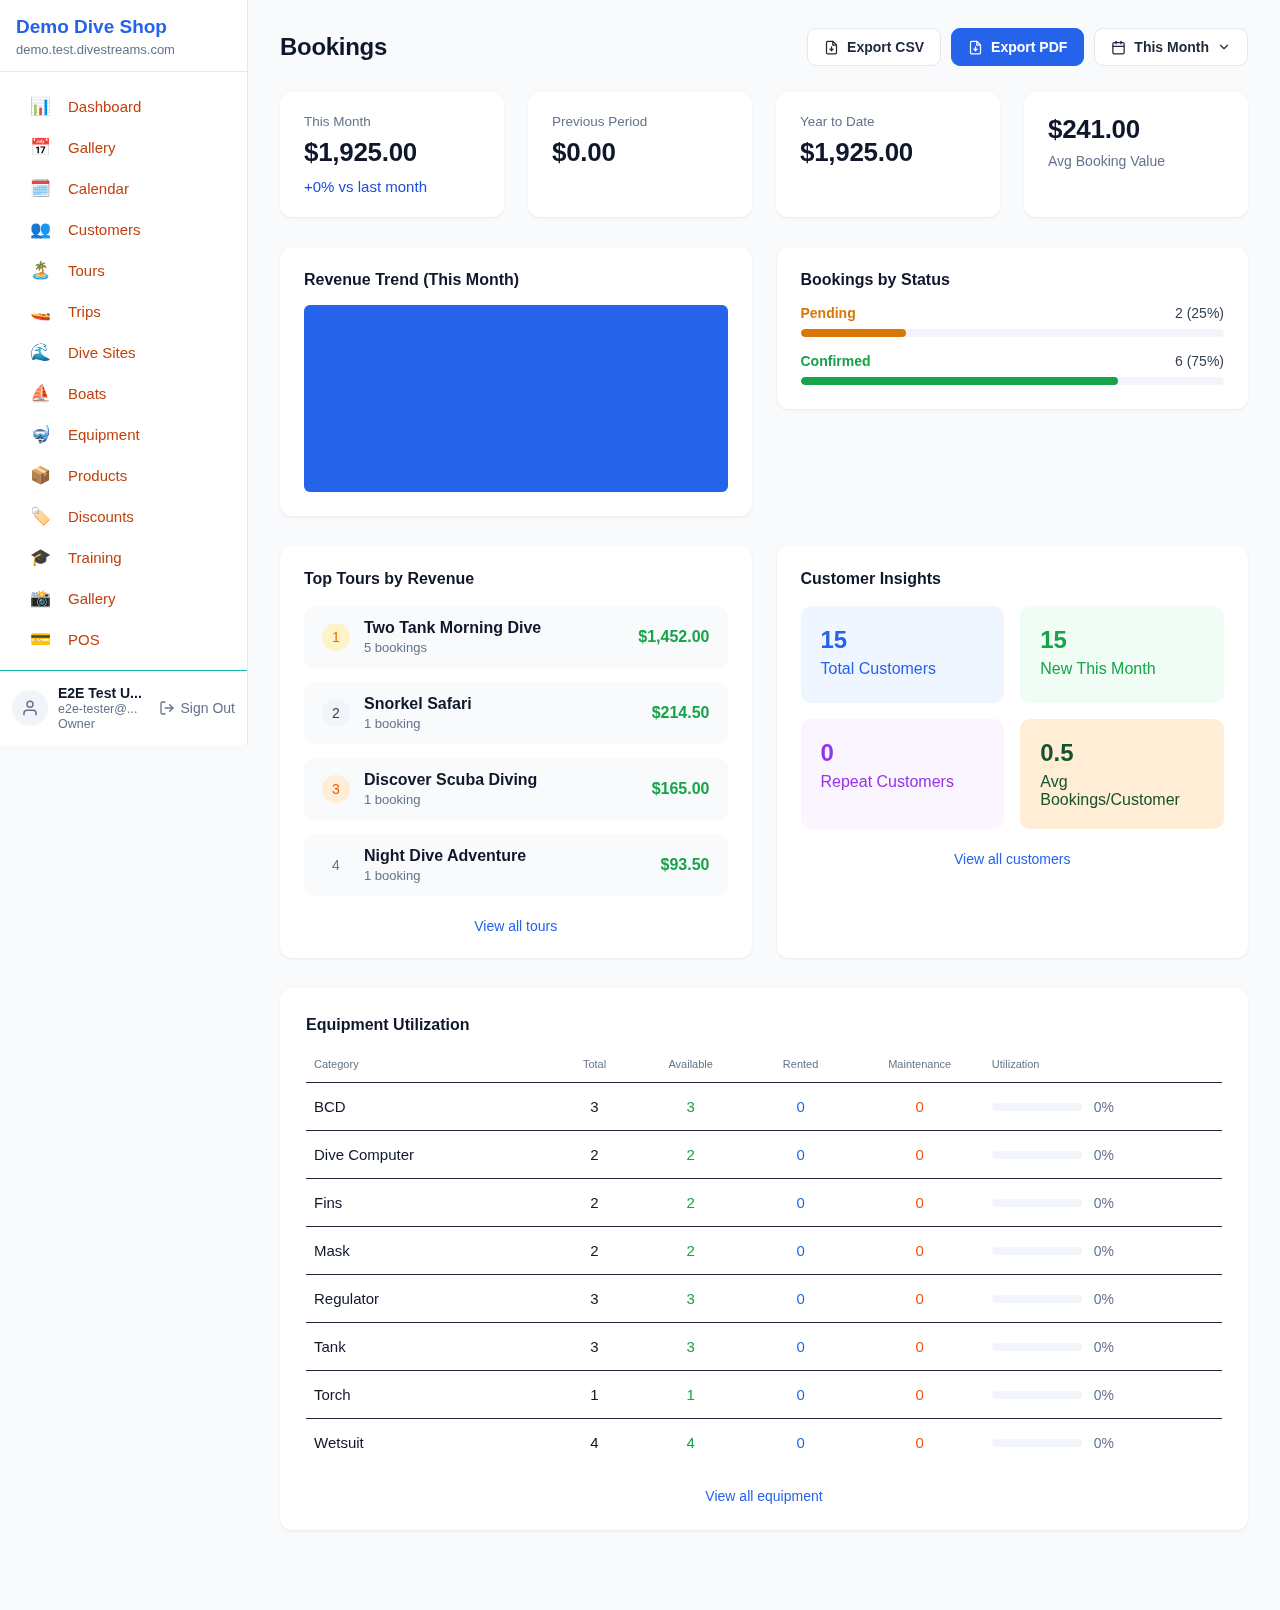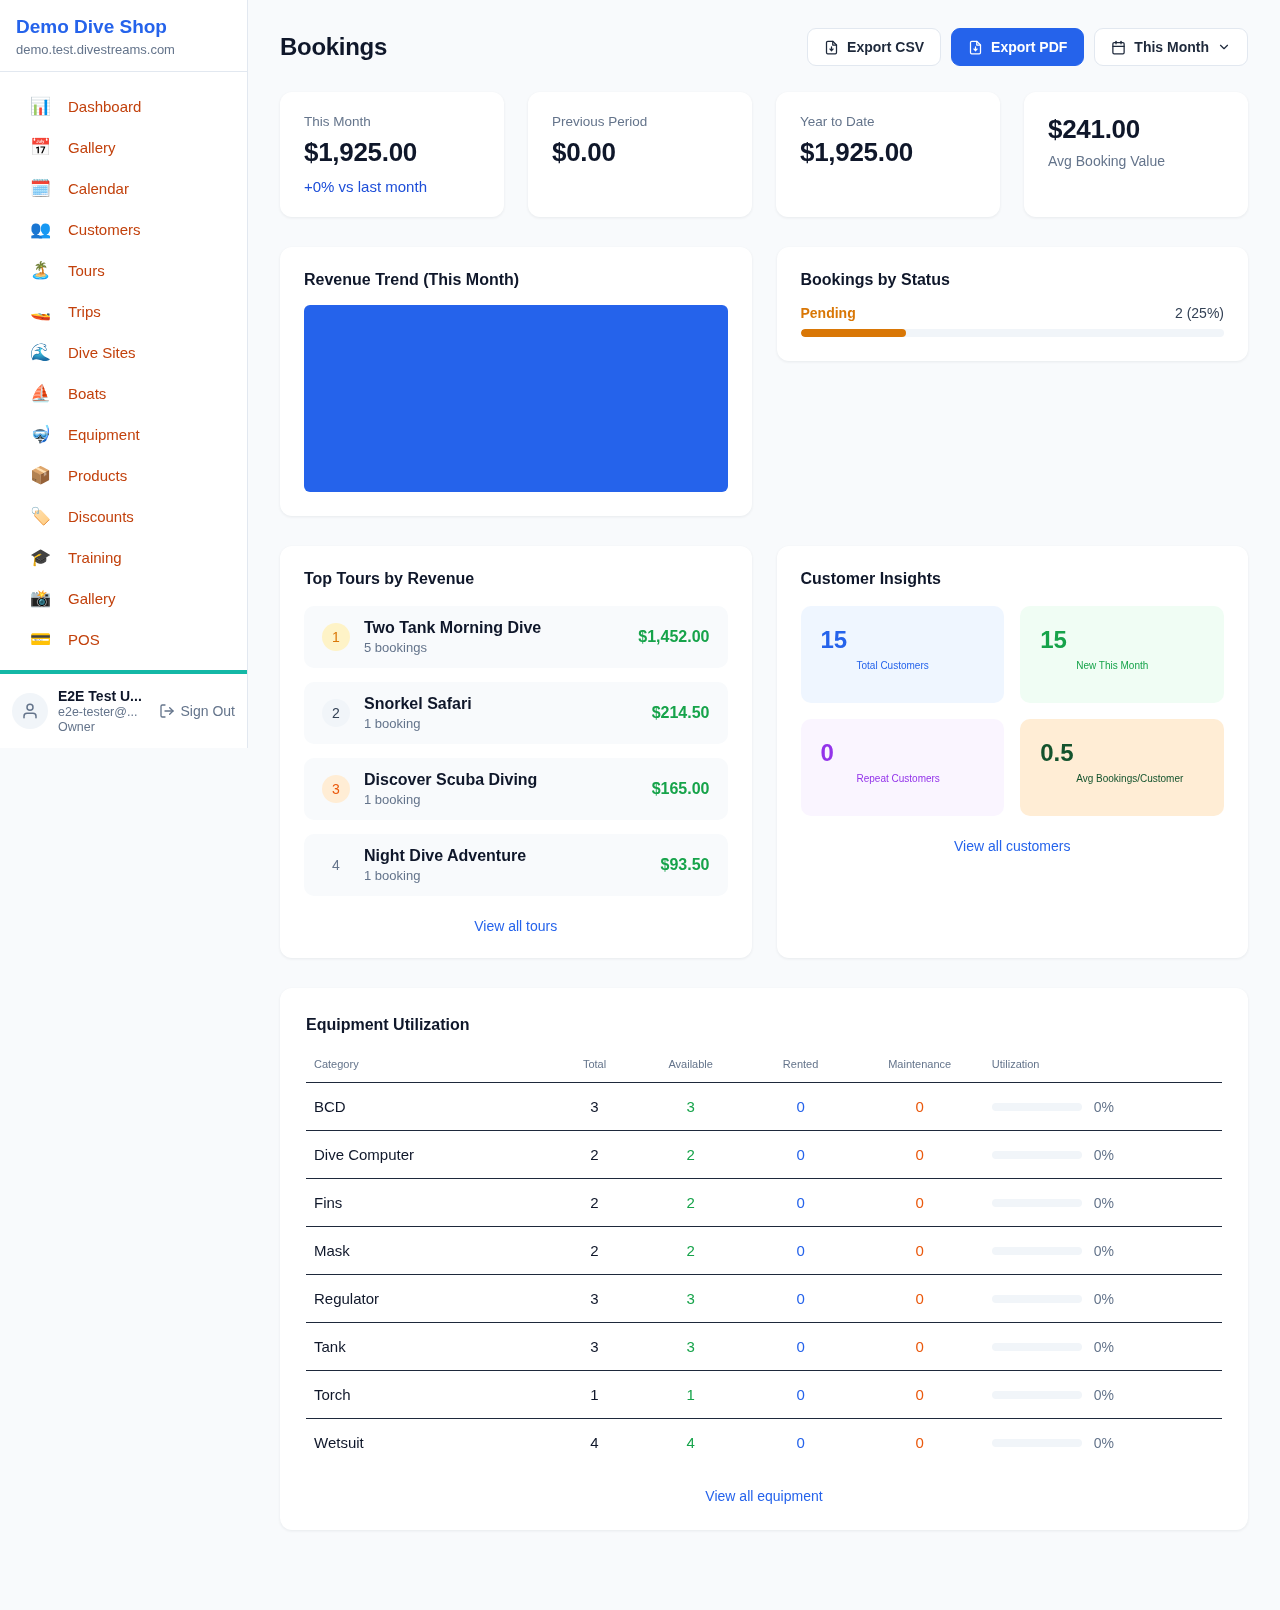--- a/index.html
+++ b/index.html
@@ -8,21 +8,21 @@
 
   
   .sidebar { position:absolute; top:0; left:0; width:248px; background:#fff; border-right:1px solid #e2e8f0; }
   .logo-box { padding:16px 16px 14px; border-bottom:1px solid #e2e8f0; }
   .logo-title { color:#2563eb; font-size:19px; font-weight:bold; }
   .logo-domain { color:#64748b; font-size:13px; margin-top:4px; }
   .nav { padding:14px 12px 10px; }
   .nav-item { display:flex; align-items:center; gap:16px; padding:10px 8px 10px 18px; border-radius:8px; cursor:pointer; }
   .nav-icon { width:22px; font-size:17px; text-align:center; }
   .nav-label { font-size:15px; color:#c2410c; }
-  .user-box { border-top:4px solid #14b8a6; padding:14px 12px; display:flex; align-items:center; gap:10px; }
+  .user-box { border-top:1px solid #14b8a6; padding:14px 12px; display:flex; align-items:center; gap:10px; }
   .avatar { width:36px; height:36px; border-radius:50%; background:#f1f5f9; display:flex; align-items:center; justify-content:center; color:#64748b; flex:none; }
   .user-info { flex:1; min-width:0; }
   .user-name { font-size:14px; font-weight:bold; white-space:nowrap; }
   .user-email,.user-role { font-size:12.5px; color:#64748b; margin-top:1px; white-space:nowrap; }
   .signout { display:flex; align-items:center; gap:6px; color:#64748b; font-size:14px; cursor:pointer; flex:none; }
 
   
   .main { margin-left:248px; padding:28px 32px 40px; }
   .page-header { display:flex; align-items:center; justify-content:space-between; margin-bottom:26px; }
   .page-title { font-size:24px; font-weight:bold; letter-spacing:-0.3px; }
@@ -66,21 +66,21 @@
   .rank-4 { background:transparent; color:#64748b; }
   .tour-main { flex:1; min-width:0; }
   .tour-name { font-size:16px; font-weight:600; }
   .tour-sub { font-size:13px; color:#64748b; margin-top:3px; }
   .tour-rev { font-size:16px; font-weight:bold; color:#16a34a; }
   .view-link { display:block; margin-top:22px; text-align:center; font-size:14px; color:#2563eb; text-decoration:none; }
 
   .insight-grid { margin-top:18px; display:grid; grid-template-columns:1fr 1fr; gap:16px; }
   .tile { border-radius:10px; padding:20px; min-height:97px; }
   .tile-value { font-size:24px; font-weight:bold; }
-  .tile-label { font-size:10px; margin-top:6px;margin-left:36px; }
+  .tile-label { font-size:16px; margin-top:6px; }
   .t-blue { background:#eff6ff; color:#2563eb; }
   .t-green { background:#f0fdf4; color:#16a34a; }
   .t-purple { background:#faf5ff; color:#9333ea; }
   .t-orange { background:#ffedd5; color:#14532d; }
 
   .equip-card { margin-bottom:10px; padding:28px 26px 26px; }
   table { width:100%; border-collapse:collapse; margin-top:14px; }
   th { font-size:11px; color:#64748b; font-weight:400; text-align:left; padding:10px 8px 12px; border-bottom:1px solid #1e293b; }
   td { font-size:15px; padding:15px 8px; border-bottom:1px solid #1e293b; }
   tr:last-child td { border-bottom:none; }
@@ -246,20 +246,29 @@
       <div class="card-title">Bookings by Status</div>
       <div class="status-row">
         <div class="status-head">
           <span class="status-label c-pending">Pending</span>
           <span class="status-value">2 (25%)</span>
         </div>
         <div class="bar-track">
             <div class="bar-fill f-pending" style="width: 25%;"></div>
           </div>
       </div>
+      <div class="status-row">
+        <div class="status-head">
+          <span class="status-label c-confirmed">Confirmed</span>
+          <span class="status-value">6 (75%)</span>
+        </div>
+        <div class="bar-track">
+            <div class="bar-fill f-confirmed" style="width: 75%;"></div>
+          </div>
+      </div>
     </div>
   </div>
 
   <div class="row-2col">
     <div class="card">
       <div class="card-title">Top Tours by Revenue</div>
       <div class="tour-list">
         <div class="tour-row">
           <div class="rank rank-1">1</div>
           <div class="tour-main">

